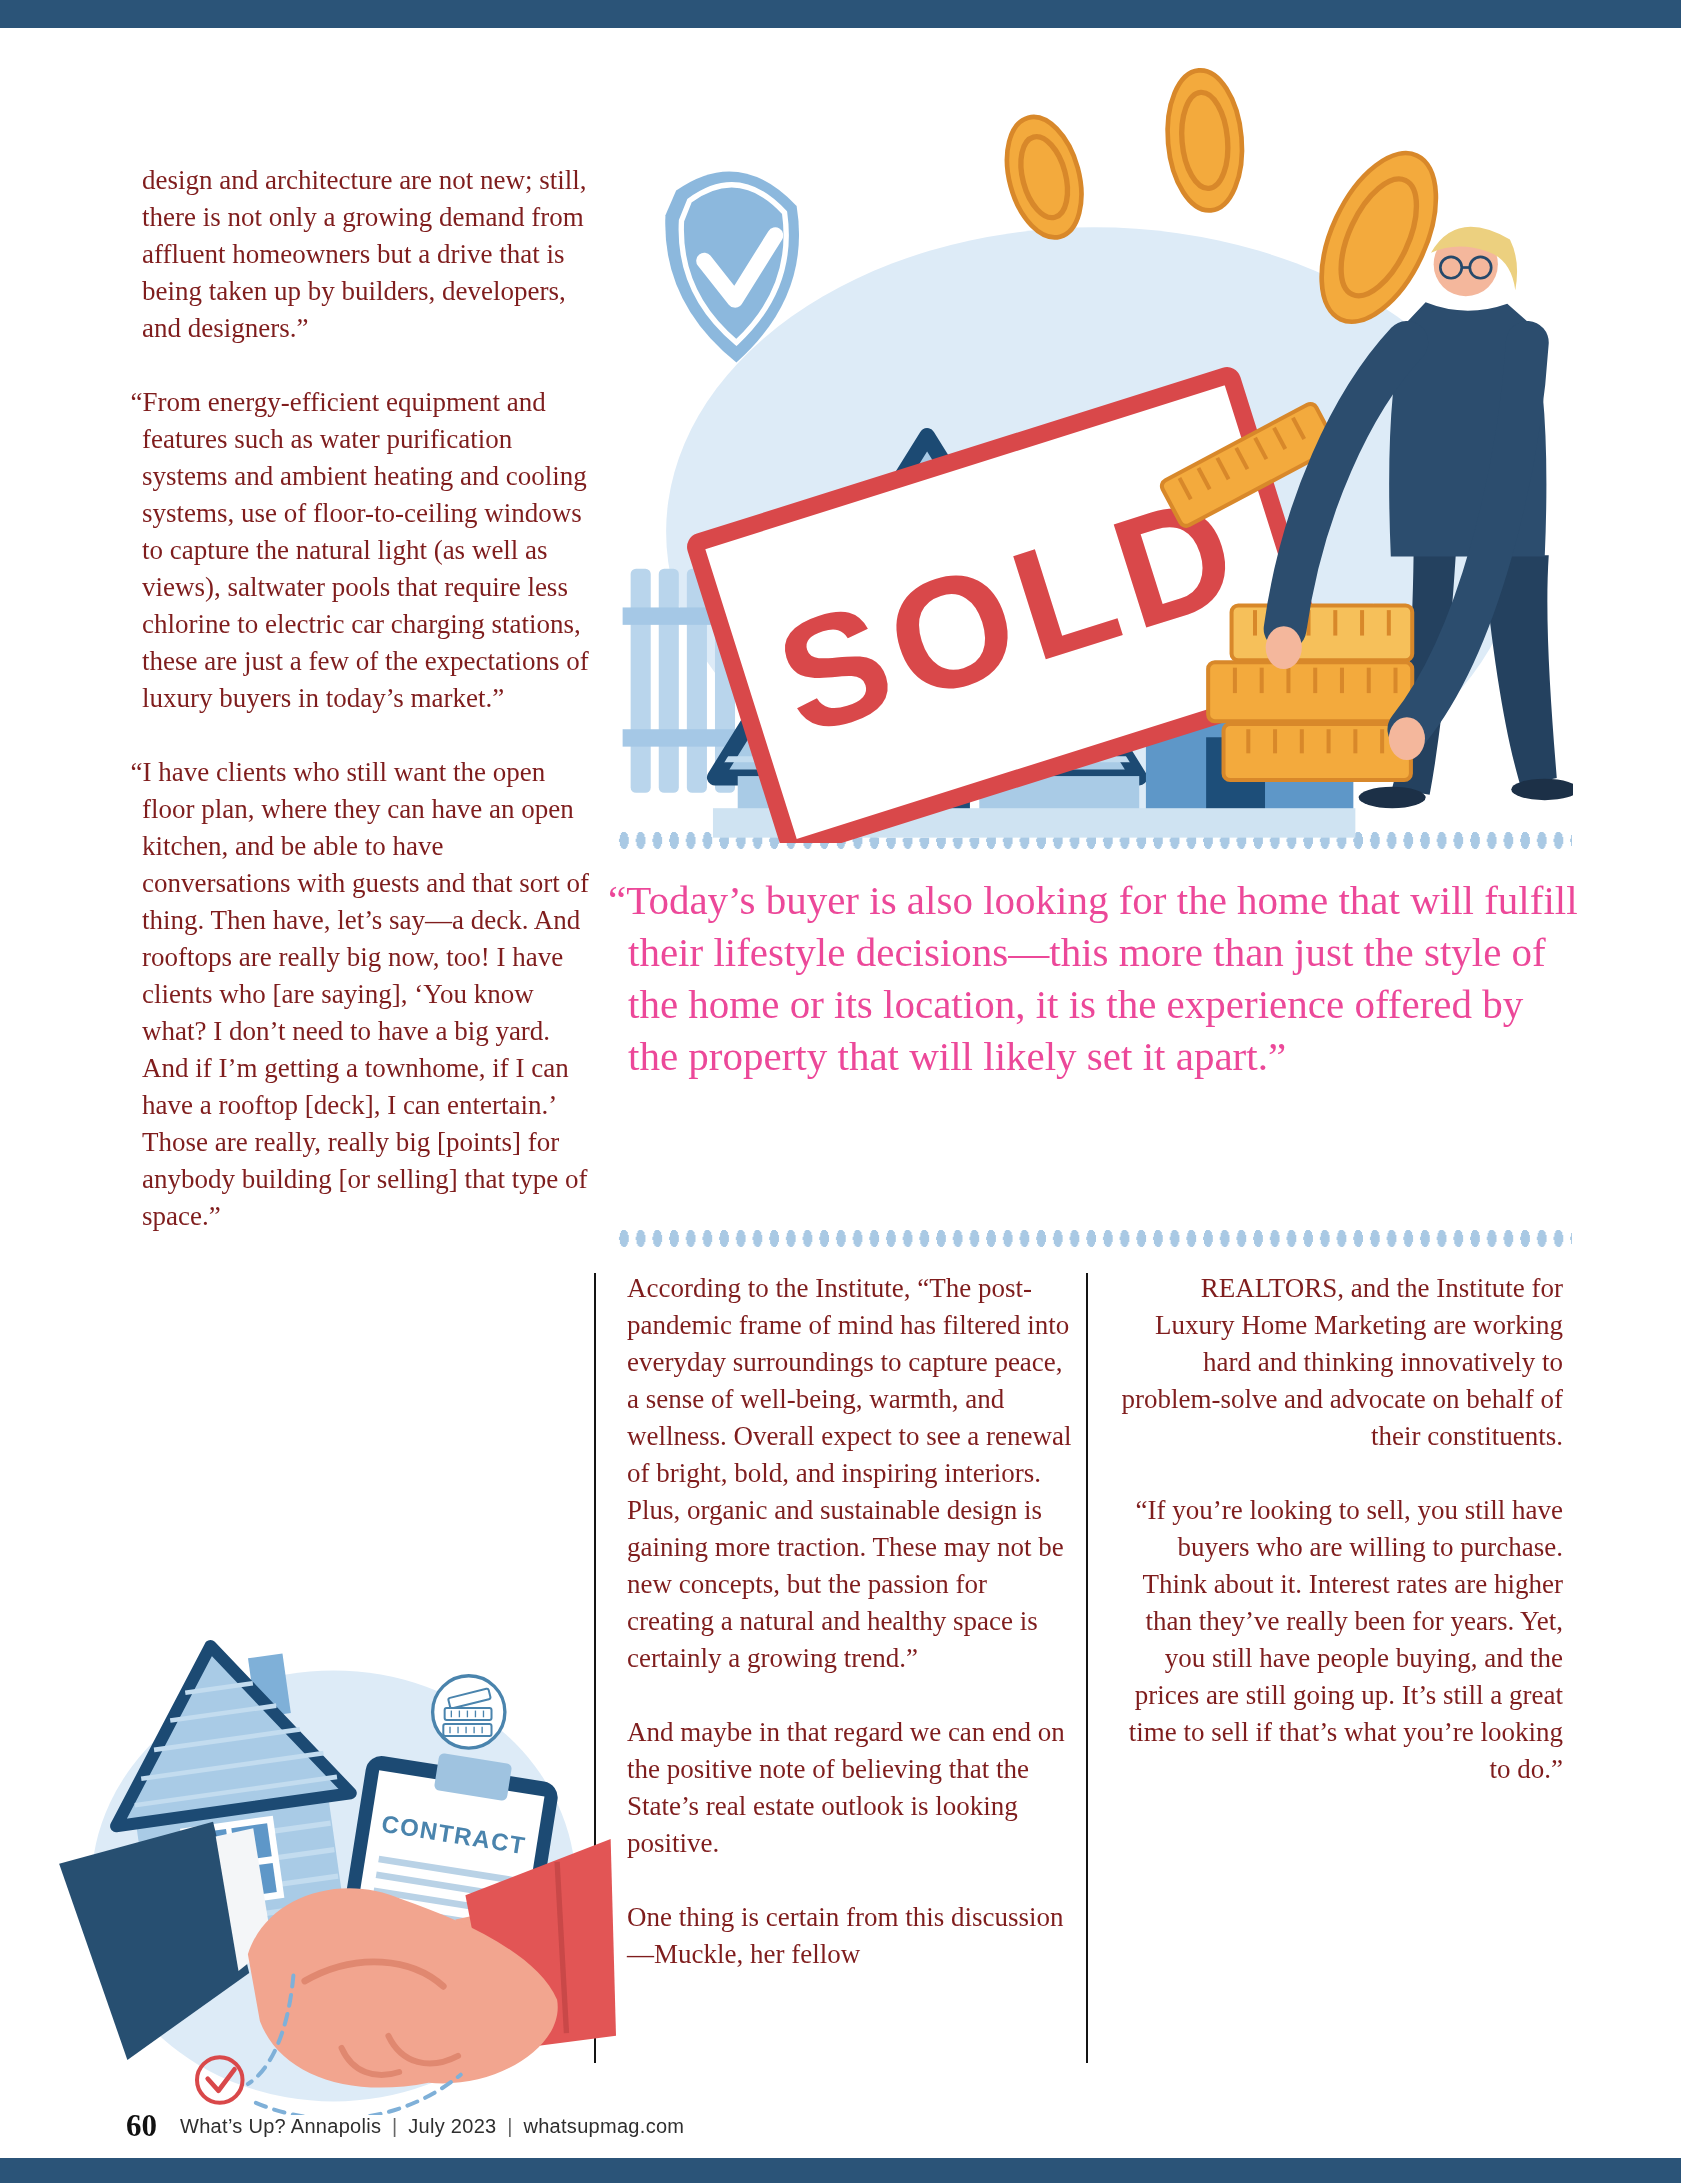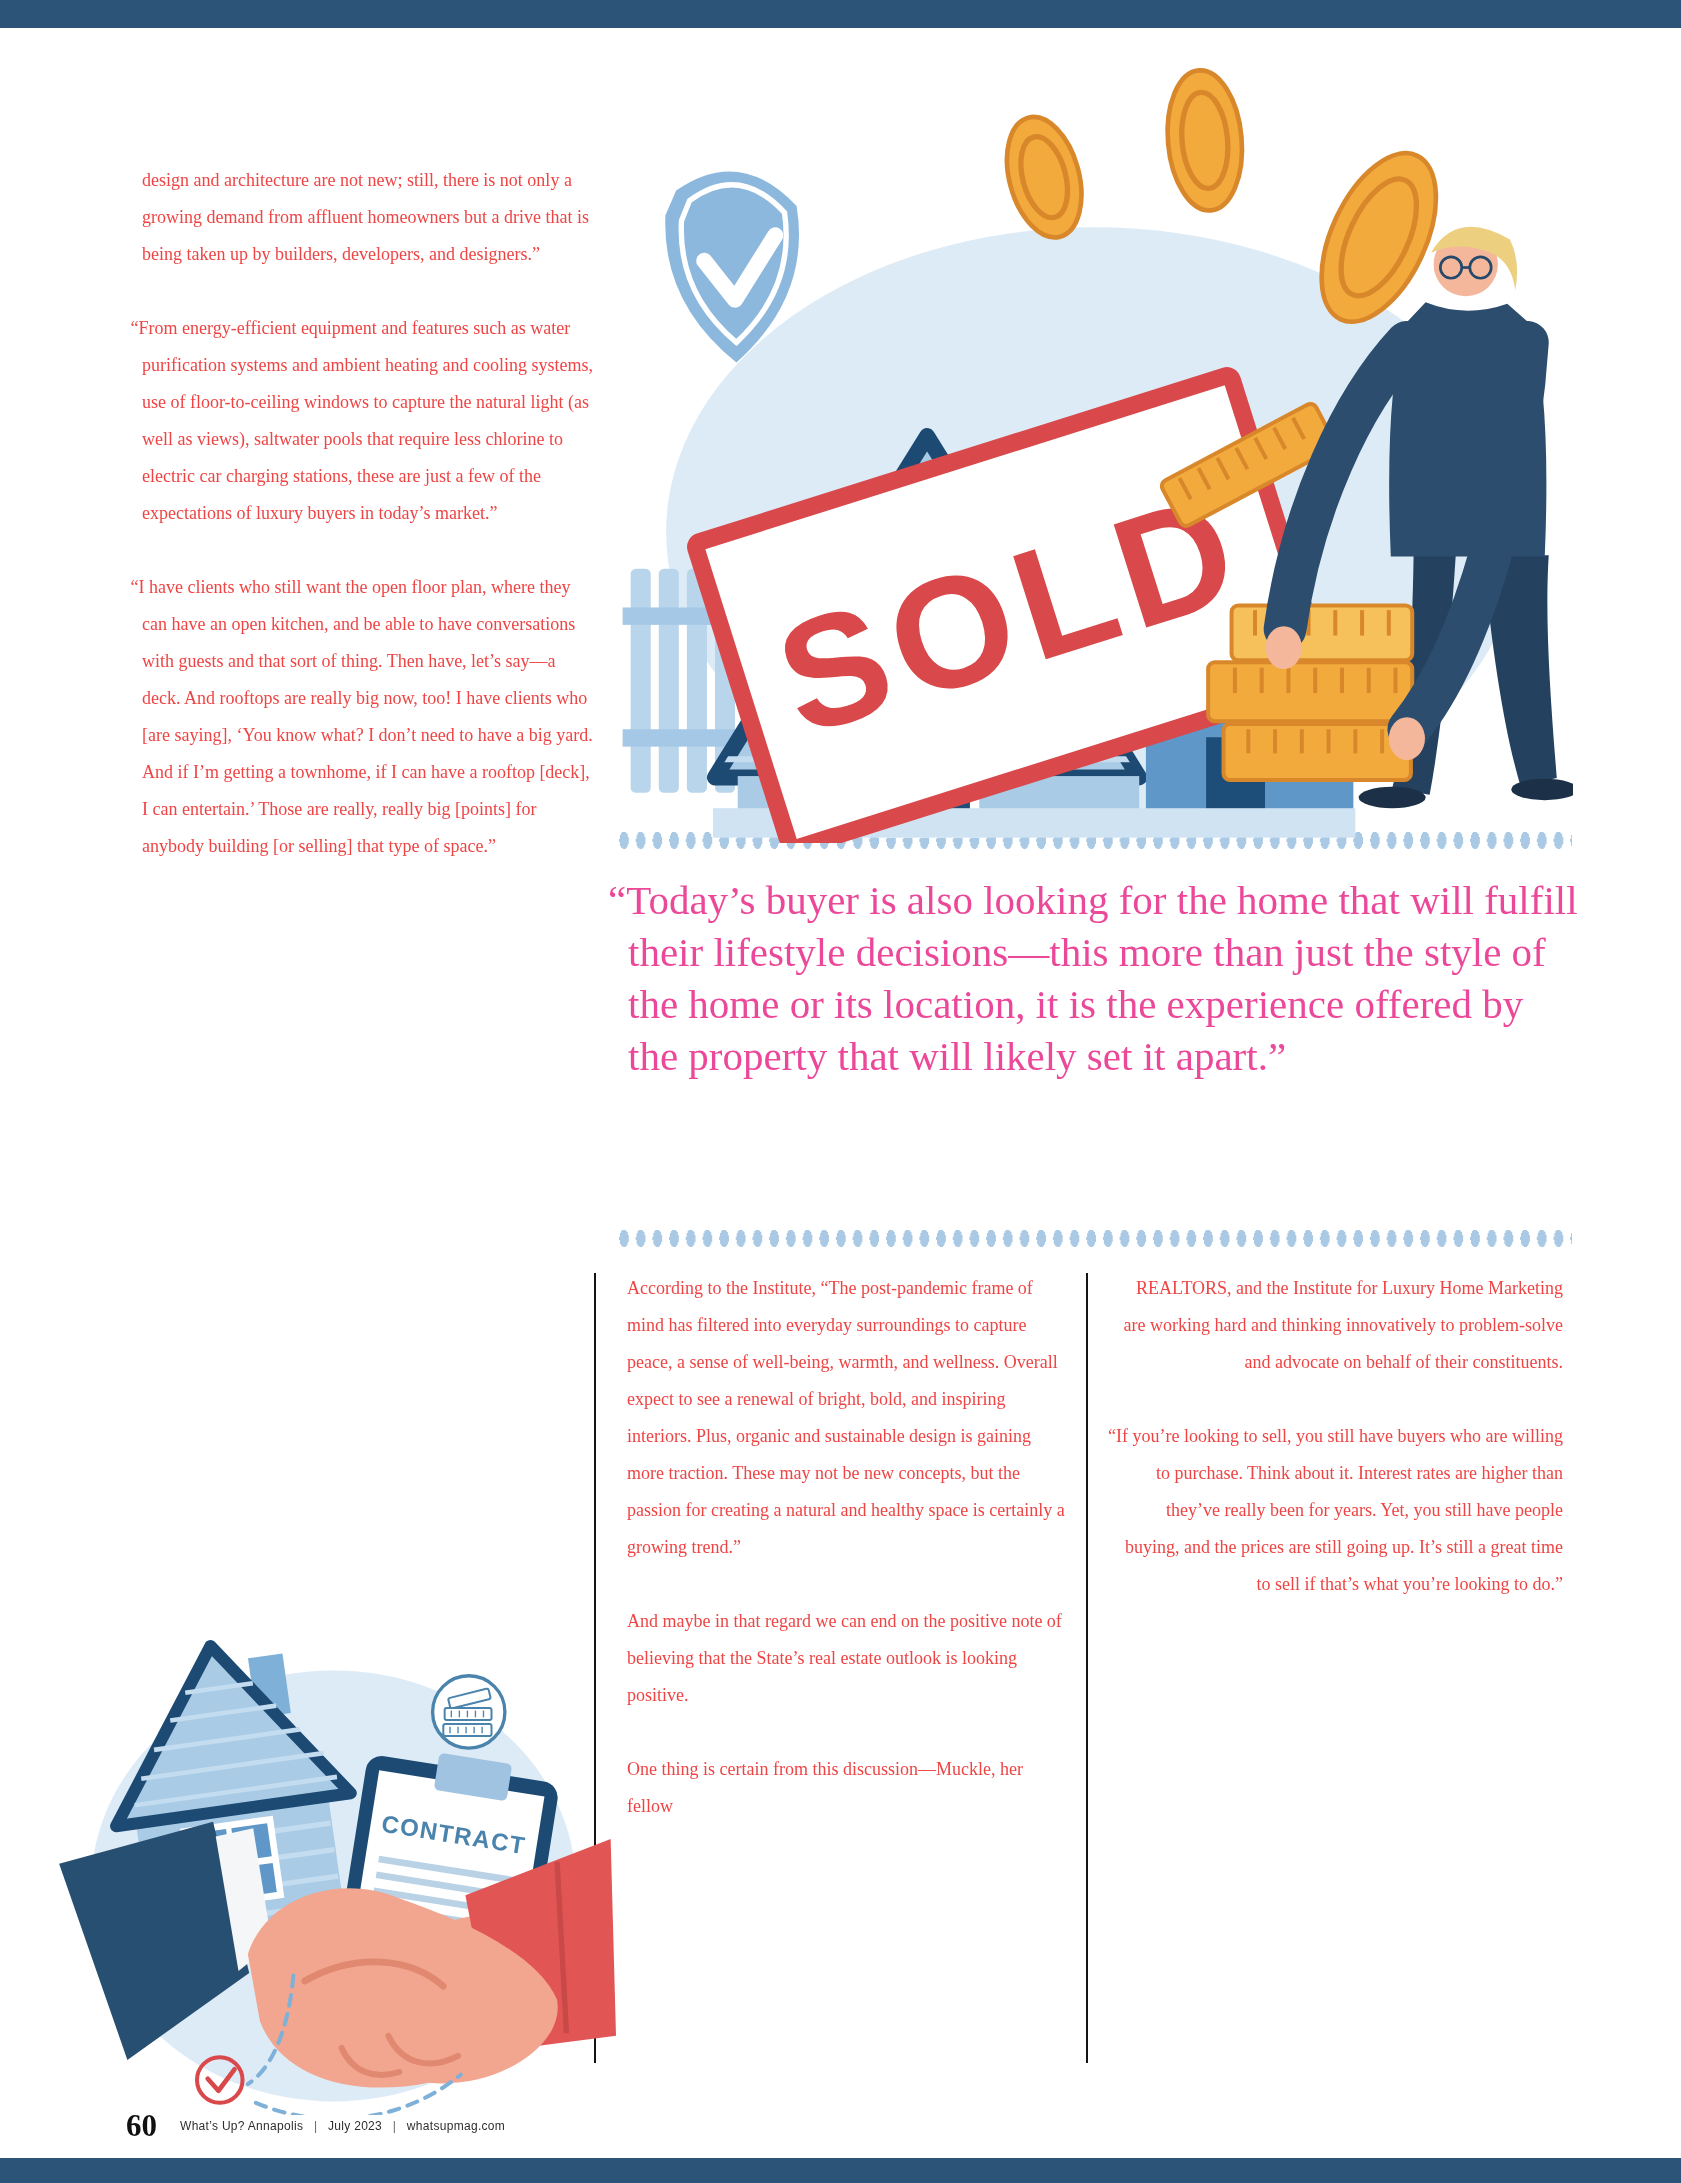--- a/index.html
+++ b/index.html
@@ -5,21 +5,21 @@
   html,body{margin:0;padding:0;}
   body{
     width:1681px;height:2183px;position:relative;overflow:hidden;
     background:#ffffff;
     font-family:"Liberation Serif", serif;
   }
   .bar{position:absolute;left:0;width:1681px;background:#2B5478;}
   #top-bar{top:0;height:28px;}
   #bottom-bar{top:2158px;height:25.4px;}
 
-  .bodycol{position:absolute;color:#ef4444;font-size:18px;line-height:37px;}
+  .bodycol{position:absolute;color:#7f1d1d;font-size:27px;line-height:37px;}
   .bodycol p{margin:0 0 37px 0;}
   .bodycol p.hq{text-indent:-11.4px;}
 
   #left-col{left:142px;top:162px;width:455px;}
   #mid-col{left:627px;top:1270px;width:445px;}
   #right-col{left:1116px;top:1270px;width:447px;text-align:right;}
 
   .vline{position:absolute;width:2px;background:#141414;top:1273px;height:790px;z-index:1;}
   #vline-left{left:594px;}
   #vline-right{left:1086px;}
@@ -40,21 +40,21 @@
 
   .illus{position:absolute;z-index:2;}
   #top-illus{left:589px;top:40px;width:984px;height:803px;}
   #bottom-illus{left:27px;top:1606px;width:589px;height:509px;}
 
   #footer{
     position:absolute;left:126px;top:2106px;height:40px;
     display:flex;align-items:center;z-index:3;
   }
   #footer .pn{font-family:"Liberation Serif", serif;font-weight:bold;font-size:31px;color:#111;margin-right:23px;}
-  #footer .ft{font-family:"Liberation Sans", sans-serif;font-size:12px;color:#2e2e2e;letter-spacing:0.3px;}
+  #footer .ft{font-family:"Liberation Sans", sans-serif;font-size:20px;color:#2e2e2e;letter-spacing:0.3px;}
   #footer .pipe{color:#666;margin:0 10.7px;font-weight:300;}
   svg text{font-family:"Liberation Sans", sans-serif;}
 </style>
 </head>
 <body>
 
 <div id="top-bar" class="bar"></div>
 
 <div id="left-col" class="bodycol">
   <p>design and architecture are not new; still, there is not only a growing demand from affluent homeowners but a drive that is being taken up by builders, developers, and designers.”</p>

